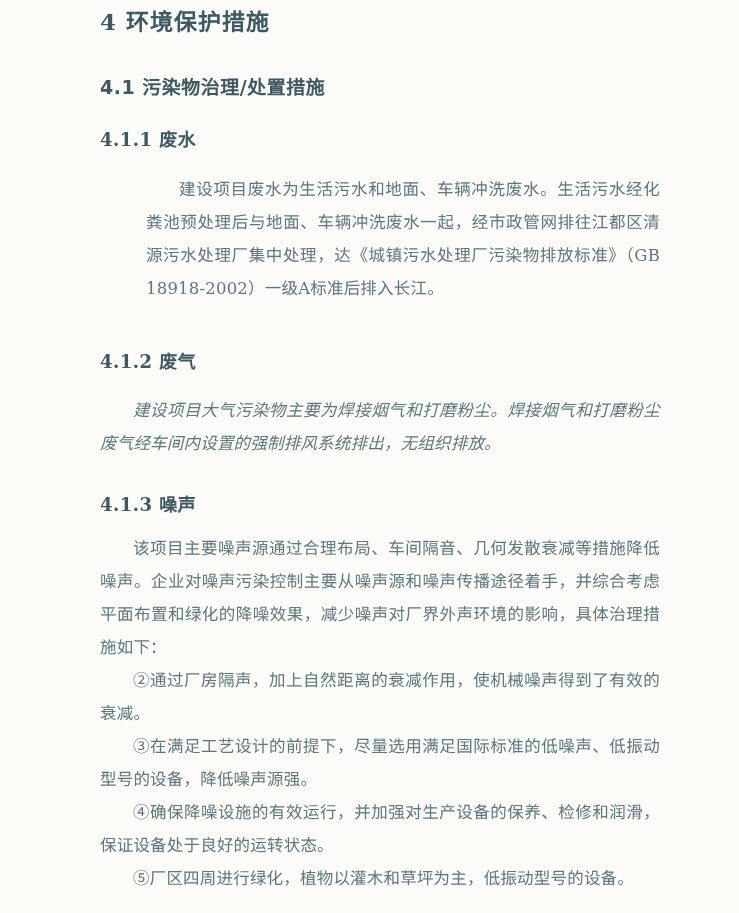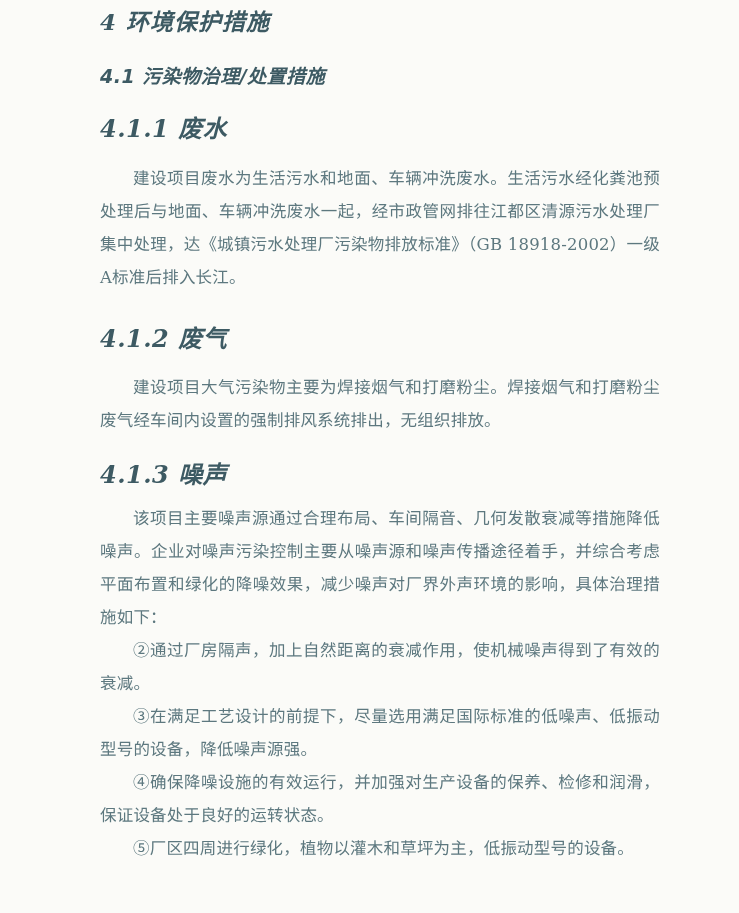--- a/index.html
+++ b/index.html
@@ -18,53 +18,52 @@
   }
   .page {
     width: 739px;
     height: 913px;
     padding: 6px 79px 0 100px;
   }
   h1, h2, h3 {
     color: var(--heading);
     margin: 0;
     font-weight: bold;
-    font-style: italic;
   }
   h1 {
     font-size: 23px;
     line-height: 32px;
     letter-spacing: 1px;
   }
   h2 {
     font-family: "DejaVu Sans", "Liberation Sans", sans-serif;
     font-size: 19px;
     line-height: 26px;
-    margin-top: 25px;
+    margin-top: 36px;
     letter-spacing: 0.5px;
   }
   h3 {
-    font-size: 24px;
+    font-size: 18px;
     line-height: 25px;
     margin-top: 27px;
     letter-spacing: 0.5px;
   }
   p {
     color: var(--body);
     font-size: 16.5px;
     line-height: 33px;
     margin: 0;
     text-indent: 2em;
     text-align: justify;
     letter-spacing: 0.2px;
   }
-  #sec-4-1-1 .lead { margin-top: 21px; }
-  #sec-4-1-2 h3 { margin-top: 32px; }
-  #sec-4-1-2 .lead { margin-top: 20px; }
-  #sec-4-1-3 h3 { margin-top: 25px; }
+  #sec-4-1-1 .lead { margin-top: 21px; margin-left: 46px; }
+  #sec-4-1-2 h3 { margin-top: 44px; }
+  #sec-4-1-2 .lead { margin-top: 20px; font-style: italic; }
+  #sec-4-1-3 h3 { margin-top: 32px; }
   #sec-4-1-3 .lead { margin-top: 15px; }
 </style>
 </head>
 <body>
 
 <div class="page">
 
   <h1>4 环境保护措施</h1>
 
   <h2>4.1 污染物治理/处置措施</h2>

